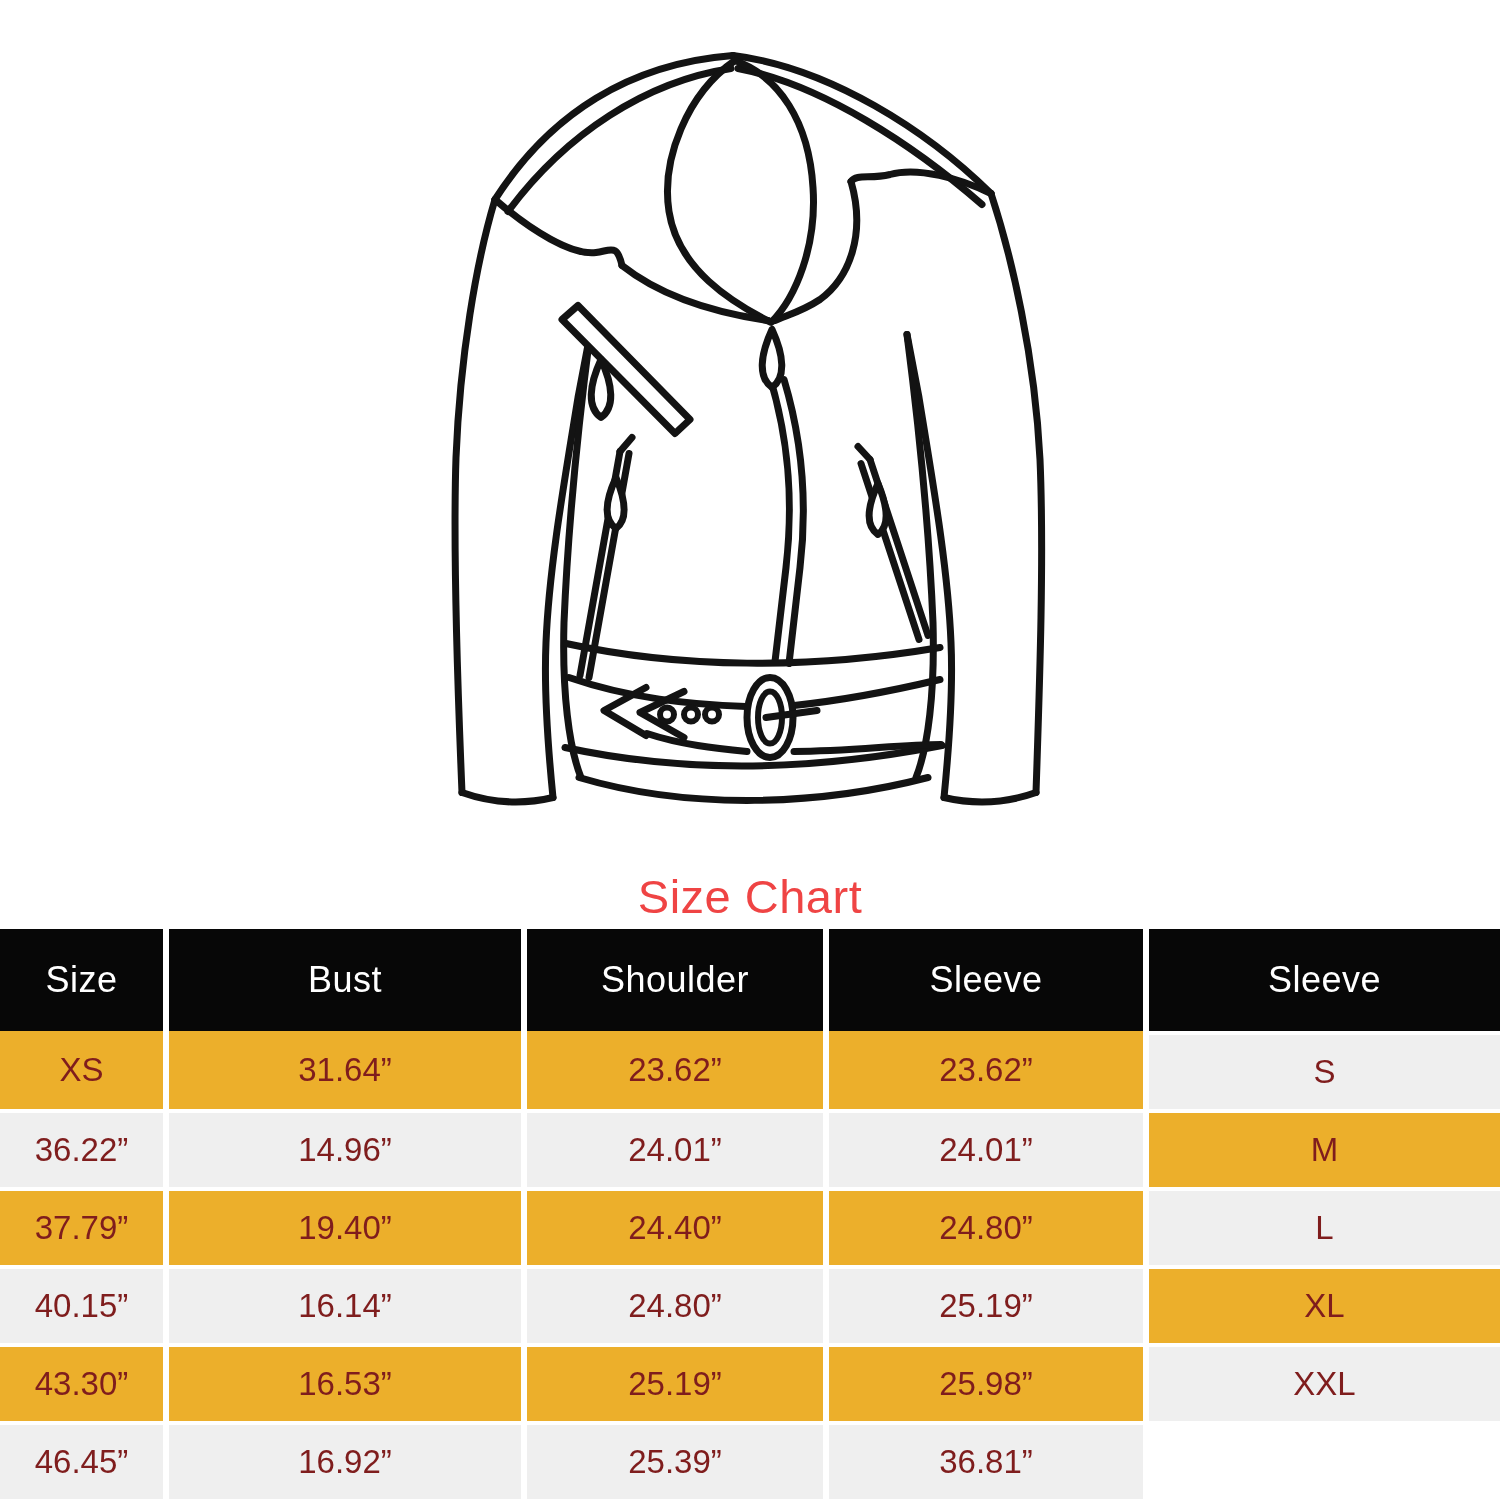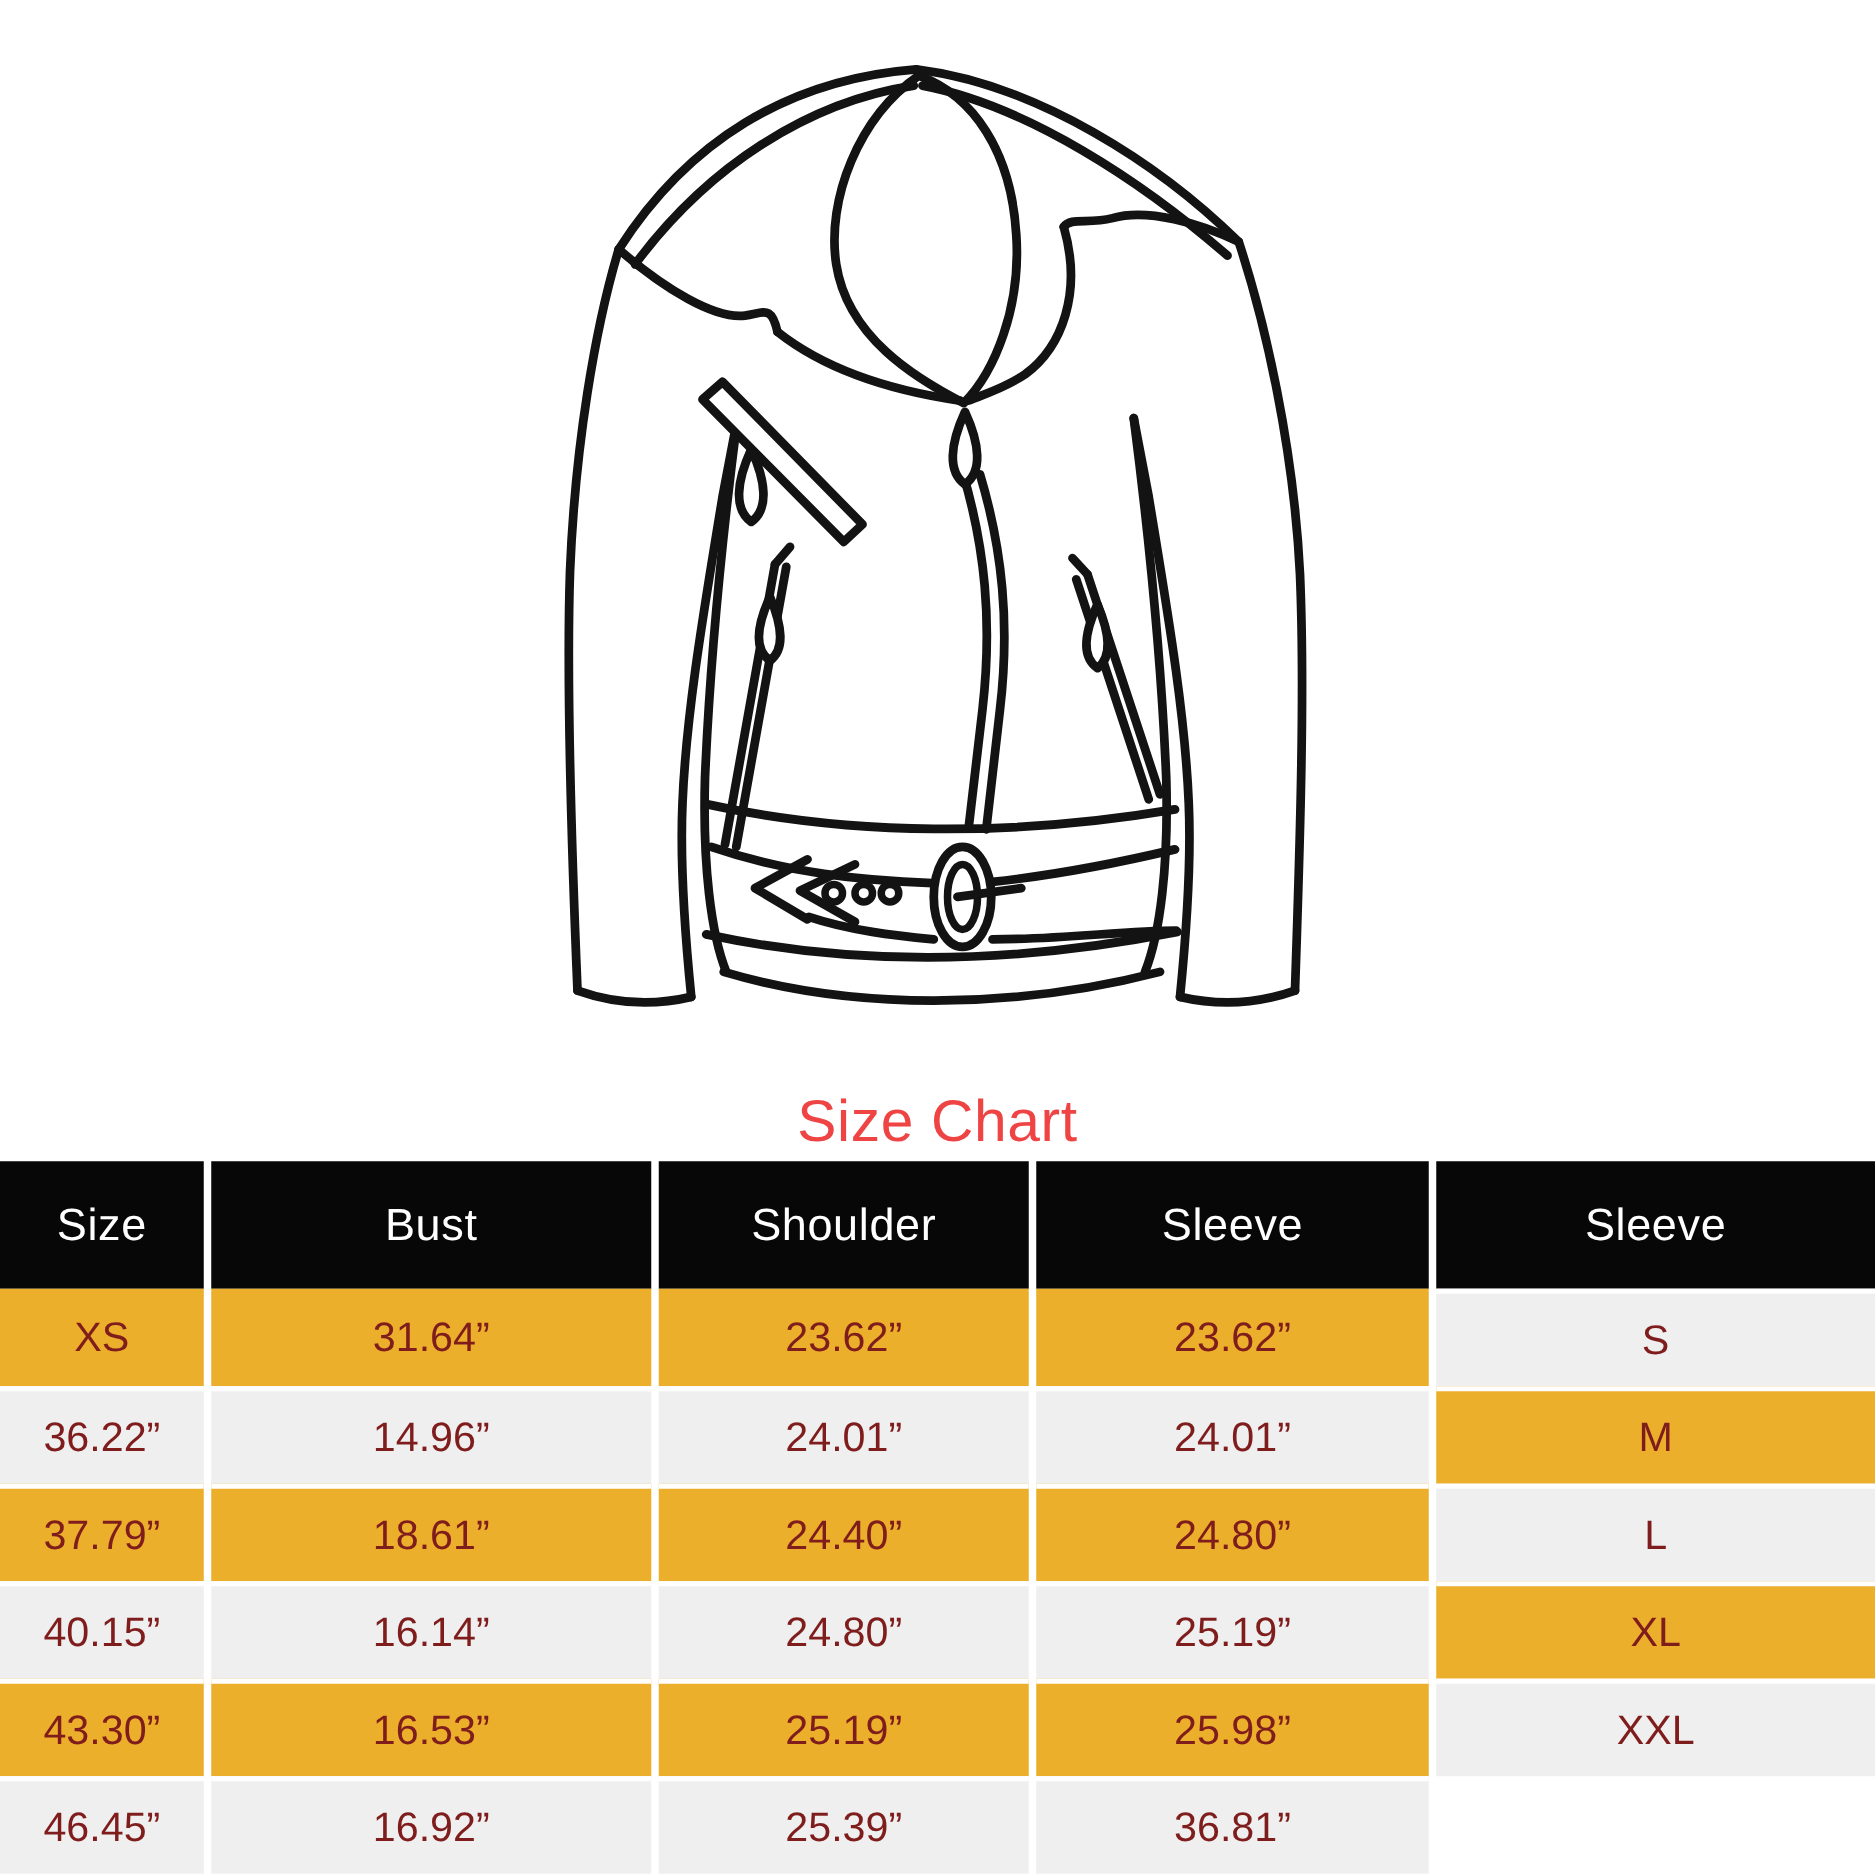--- a/index.html
+++ b/index.html
@@ -112,21 +112,21 @@
     <div class="cell data row-odd">31.64”</div>
     <div class="cell data row-odd">23.62”</div>
     <div class="cell data row-odd">23.62”</div>
     <div class="cell data row-even gap-top">S</div>
     <div class="cell data row-even gap-top">36.22”</div>
     <div class="cell data row-even gap-top">14.96”</div>
     <div class="cell data row-even gap-top">24.01”</div>
     <div class="cell data row-even gap-top">24.01”</div>
     <div class="cell data row-odd gap-top">M</div>
     <div class="cell data row-odd gap-top">37.79”</div>
-    <div class="cell data row-odd gap-top">18.61”</div>
+    <div class="cell data row-odd gap-top">19.40”</div>
     <div class="cell data row-odd gap-top">24.40”</div>
     <div class="cell data row-odd gap-top">24.80”</div>
     <div class="cell data row-even gap-top">L</div>
     <div class="cell data row-even gap-top">40.15”</div>
     <div class="cell data row-even gap-top">16.14”</div>
     <div class="cell data row-even gap-top">24.80”</div>
     <div class="cell data row-even gap-top">25.19”</div>
     <div class="cell data row-odd gap-top">XL</div>
     <div class="cell data row-odd gap-top">43.30”</div>
     <div class="cell data row-odd gap-top">16.53”</div>

